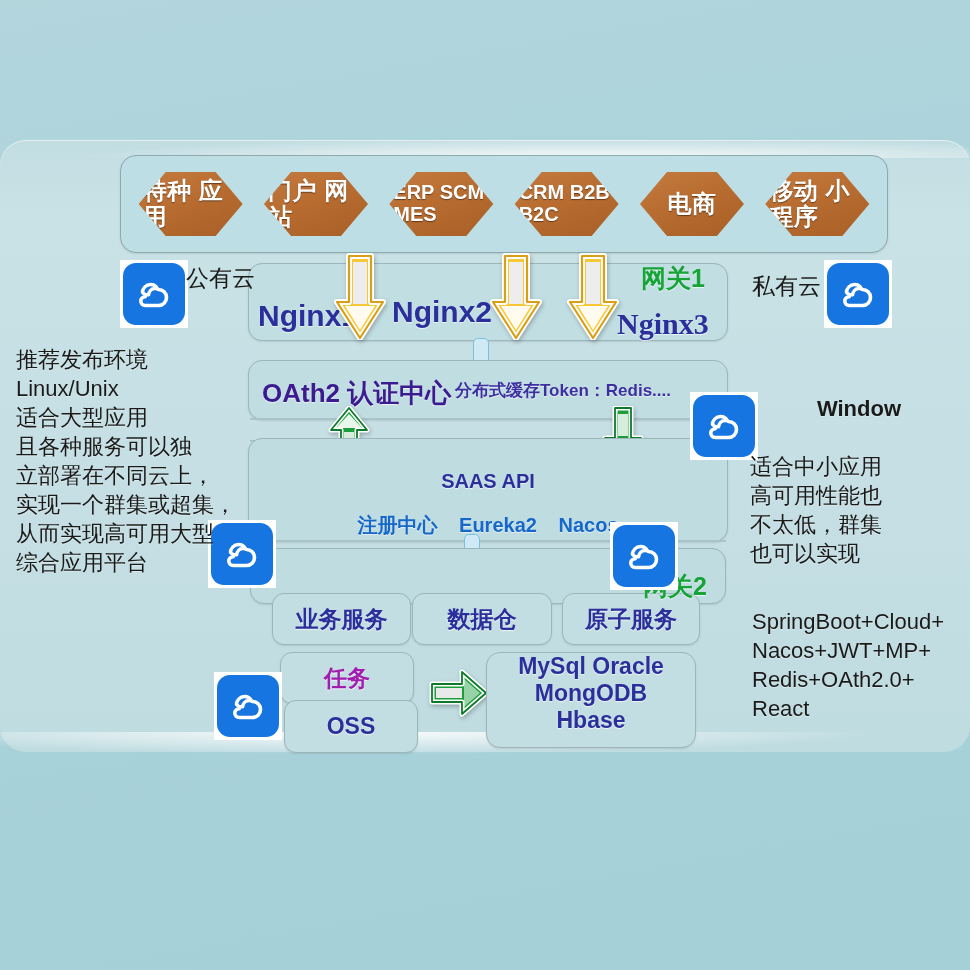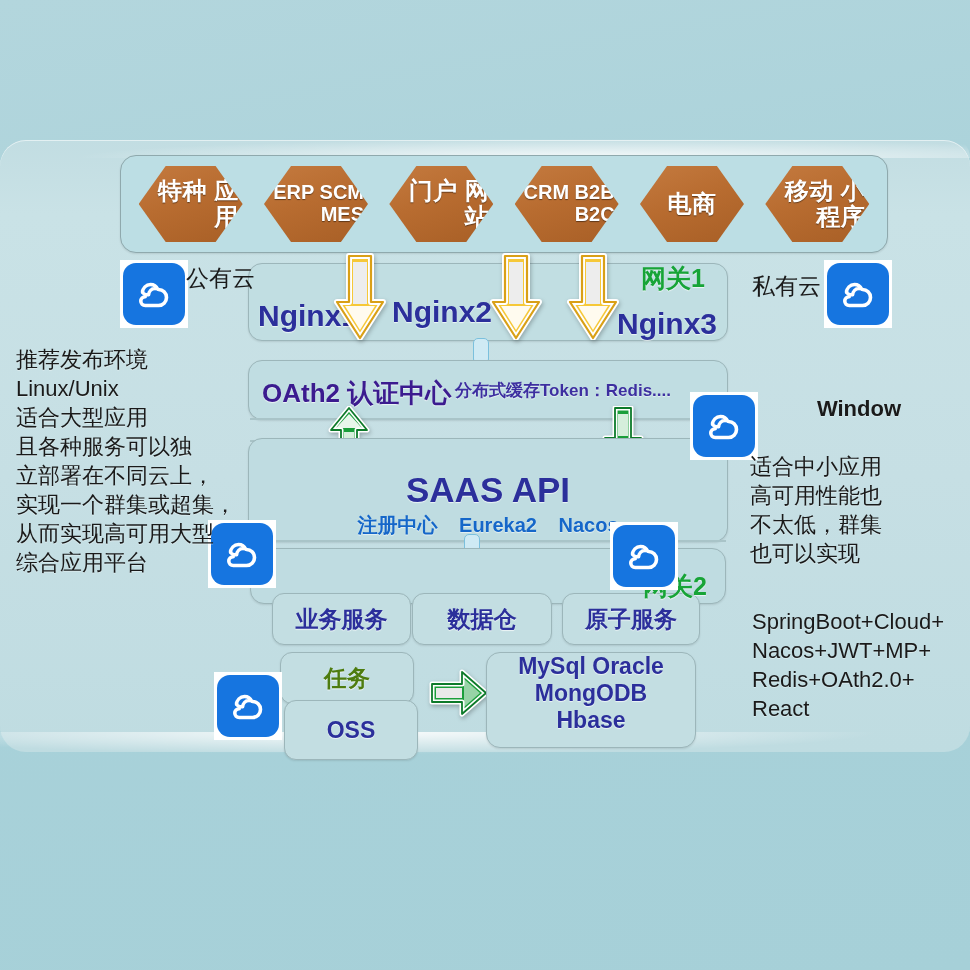--- a/index.html
+++ b/index.html
@@ -64,27 +64,27 @@
     left: 120px; top: 155px; width: 768px; height: 98px;
     display: flex;
     align-items: center;
     justify-content: space-around;
     padding: 0 8px;
     box-sizing: border-box;
   }
   .hex {
     position: relative;
     width: 104px;
-    height: 76px;
+    height: 64px;
     background: linear-gradient(160deg, #c47a3f 0%, #b86c30 45%, #a85f26 100%);
     clip-path: polygon(26% 0%, 74% 0%, 100% 50%, 74% 100%, 26% 100%, 0% 50%);
     display: flex;
     align-items: center;
     justify-content: center;
-    text-align: right;
+    text-align: left;
     color: #ffffff;
     font-weight: bold;
     line-height: 1.08;
     text-shadow: 0 1px 1px rgba(0,0,0,.45);
     filter: drop-shadow(1px 2px 2px rgba(0,0,0,.28));
   }
   .hex .htxt { padding: 0 4px; }
   .hex.cn  { font-size: 24px; letter-spacing: .5px; }
   .hex.en3 { font-size: 20px; }
 
@@ -98,21 +98,21 @@
   .nginx-label {
     position: absolute;
     color: #2b2f9b;
     font-weight: bold;
     font-size: 30px;
     text-shadow: 0 1px 1px rgba(255,255,255,.7);
     white-space: nowrap;
   }
   #nginx1 { left: 258px; top: 299px; }
   #nginx2 { left: 392px; top: 295px; }
-  #nginx3 { left: 617px; top: 307px; }
+  #nginx3 { left: 617px; top: 307px; font-family: Liberation Serif, serif; }
   #gw1 {
     position: absolute;
     left: 641px; top: 262px;
     color: #17a437;
     font-weight: bold;
     font-size: 25px;
     text-shadow: 0 1px 1px rgba(255,255,255,.7);
     white-space: nowrap;
   }
 
@@ -139,21 +139,21 @@
   
   .saas-box {
     left: 248px; top: 438px; width: 480px; height: 104px;
     background: #bfdce1;
     border: 1px solid #9cb6ba;
     border-radius: 14px;
   }
   #saas-title {
     position: absolute; left: 248px; top: 470px; width: 480px;
     text-align: center;
-    color: #2b2f9b; font-weight: bold; font-size: 35px;
+    color: #2b2f9b; font-weight: bold; font-size: 20px;
     text-shadow: 0 1px 1px rgba(255,255,255,.7);
   }
   #saas-sub {
     position: absolute; left: 248px; top: 512px; width: 480px;
     text-align: center;
     color: #1567c9; font-weight: bold; font-size: 20px;
     text-shadow: 0 1px 1px rgba(255,255,255,.6);
   }
   #saas-sub span { margin: 0 8px; }
 
@@ -175,25 +175,25 @@
   }
   #svc1 { left: 272px; top: 593px; width: 139px; }
   #svc2 { left: 412px; top: 593px; width: 140px; }
   #svc3 { left: 562px; top: 593px; width: 138px; }
 
   
   #task {
     left: 280px; top: 652px; width: 134px; height: 52px;
     background: #c3dee2; border: 1px solid #9cb6ba; border-radius: 12px;
     display:flex; align-items:center; justify-content:center;
-    color:#4d7c0f; font-weight:bold; font-size:23px;
+    color:#a21caf; font-weight:bold; font-size:23px;
     text-shadow: 0 1px 1px rgba(255,255,255,.7);
   }
   #oss {
-    left: 284px; top: 700px; width: 134px; height: 60px;
+    left: 284px; top: 700px; width: 134px; height: 53px;
     background: #c3dee2; border: 1px solid #9cb6ba; border-radius: 12px;
     display:flex; align-items:center; justify-content:center;
     color:#2b2f9b; font-weight:bold; font-size:23px;
     text-shadow: 0 1px 1px rgba(255,255,255,.7);
   }
 
   
   #dbbox {
     left: 486px; top: 652px; width: 210px; height: 96px;
     background: #c3dee2; border: 1px solid #9cb6ba; border-radius: 14px;
@@ -262,28 +262,28 @@
 <div id="stage">
 
   <div class="outer-panel"></div>
 
   <div class="rbox hex-panel"></div>
   <div class="hex-row">
     <div class="hex cn">
       <span class="htxt">特种
 应用</span>
     </div>
+    <div class="hex cn">
+      <span class="htxt">门户
+网站</span>
+    </div>
     <div class="hex en3">
       <span class="htxt">ERP
 SCM
 MES</span>
-    </div>
-    <div class="hex cn">
-      <span class="htxt">门户
-网站</span>
     </div>
     <div class="hex en3">
       <span class="htxt">CRM
 B2B
 B2C</span>
     </div>
     <div class="hex cn">
       <span class="htxt">电商</span>
     </div>
     <div class="hex cn">

